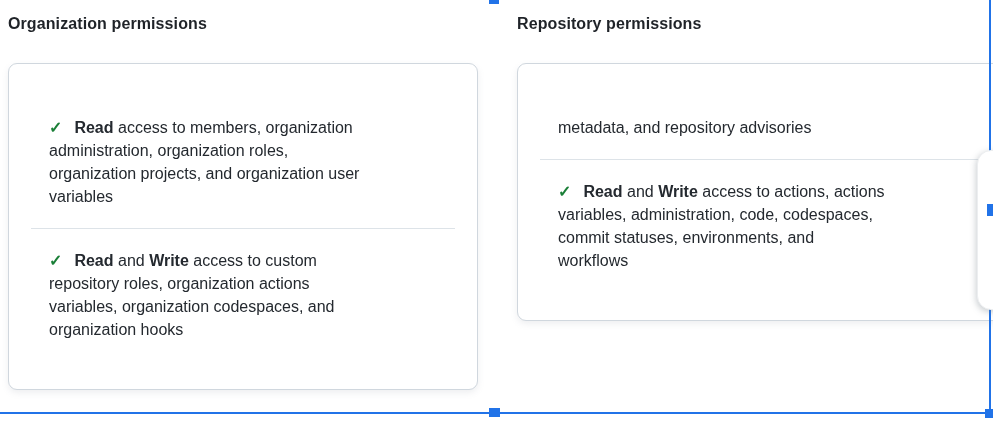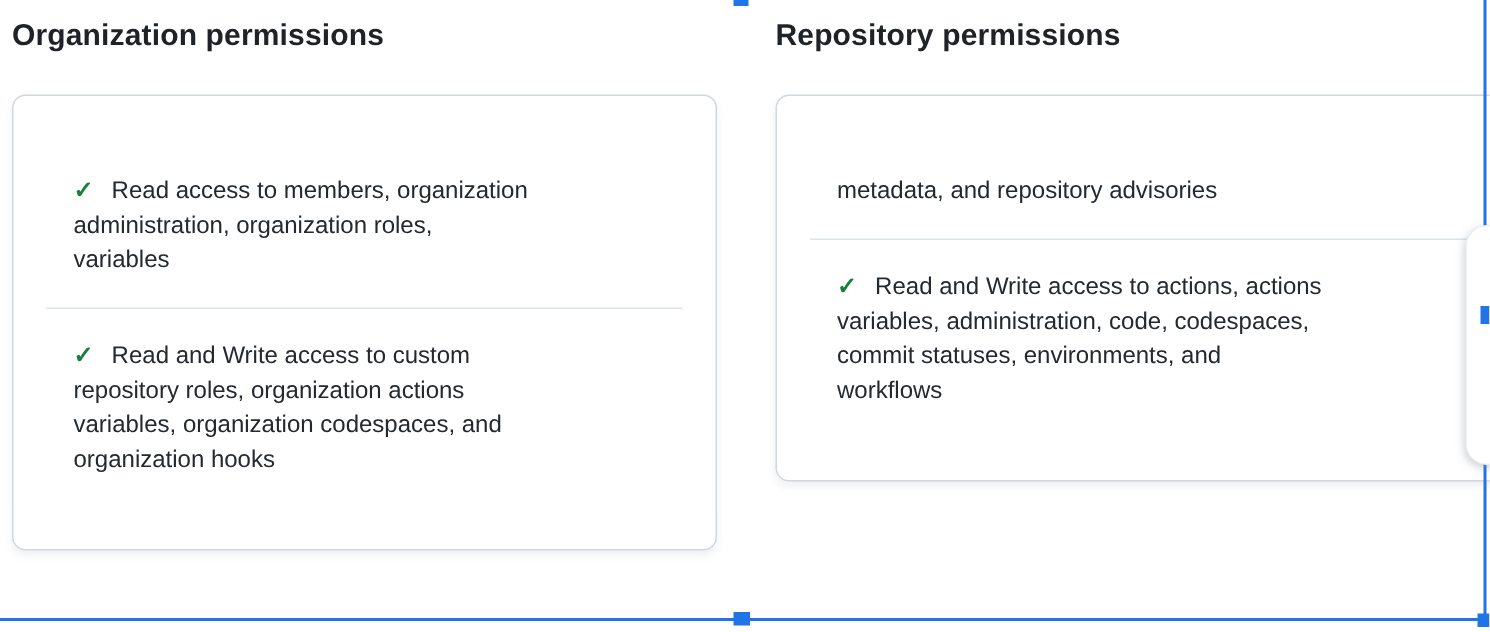--- a/index.html
+++ b/index.html
@@ -11,36 +11,36 @@
     overflow: hidden;
   }
   .canvas { position: absolute; inset: 0; background: #ffffff; }
 
   
   .column { position: absolute; top: 13px; }
   .col-org  { left: 8px;   width: 470px; }
   .col-repo { left: 517px; width: 506px; }
 
   h2.section-heading {
-    margin: 0; font-size: 20px; font-weight: 700;
+    margin: 0; font-size: 16px; font-weight: 700;
     line-height: 22px; color: #1f2328; letter-spacing: 0.1px;
   }
 
   .card {
     margin-top: 28px;
     background: #ffffff;
     border: 1px solid #d0d7de;
     border-radius: 9px;
     box-shadow: 0 3px 6px rgba(140,149,159,0.15);
     padding: 32px 0 28px 0;
   }
 
   .perm-item { padding: 20px 40px; }
   .line { font-size: 16px; line-height: 23px; white-space: pre-wrap; }
-  .seg-bold { font-weight: 400; }
+  .seg-bold { font-weight: 700; }
   .check {
     color: #1a7f37; font-weight: 700; font-size: 16px;
     margin-right: 12px; display: inline-block;
   }
   .divider { height: 1px; background: #dde3e8; margin: 0 22px; }
 
   
   .sel-line-right {
     position: absolute; left: 989px; top: 0; width: 2px; height: 413px;
     background: #2173e8; z-index: 10;
@@ -70,20 +70,21 @@
 
 <div class="canvas">
 
   <section class="column col-org">
     <h2 class="section-heading">Organization permissions</h2>
     <div class="card">
 
       <div class="perm-item">
         <div class="line"><span class="check">✓</span><span class="seg-bold">Read</span><span> access to members, organization</span></div>
         <div class="line"><span>administration, organization roles,</span></div>
+        <div class="line"><span>organization projects, and organization user</span></div>
         <div class="line"><span>variables</span></div>
       </div>
 
       <div class="divider"></div>
 
       <div class="perm-item">
         <div class="line"><span class="check">✓</span><span class="seg-bold">Read</span><span> and </span><span class="seg-bold">Write</span><span> access to custom</span></div>
         <div class="line"><span>repository roles, organization actions</span></div>
         <div class="line"><span>variables, organization codespaces, and</span></div>
         <div class="line"><span>organization hooks</span></div>

